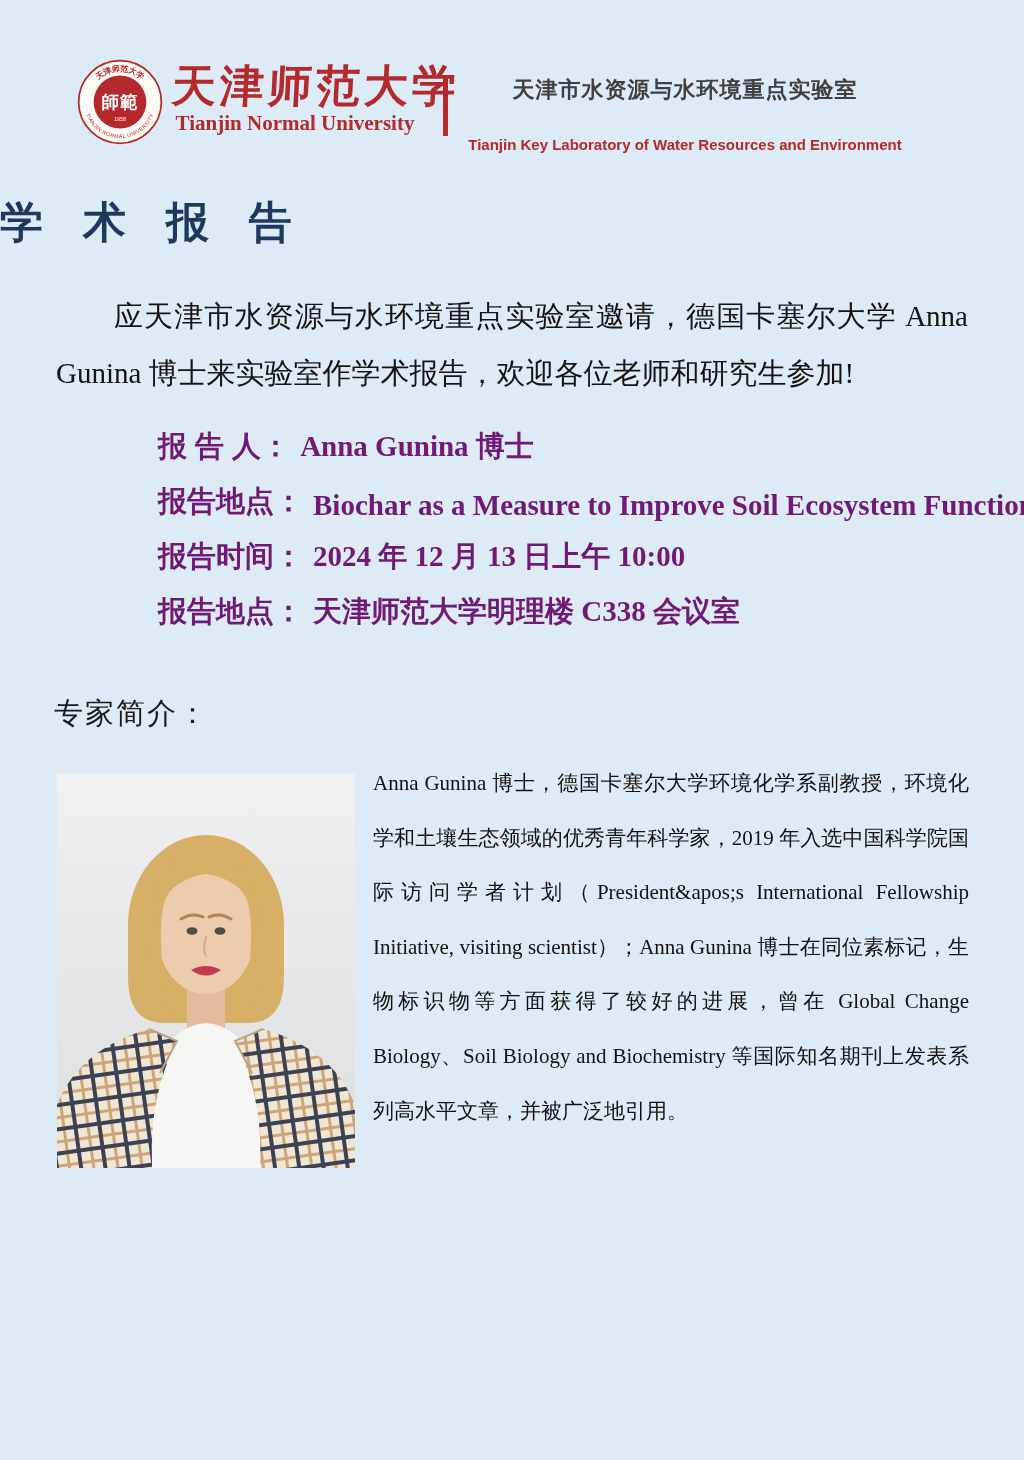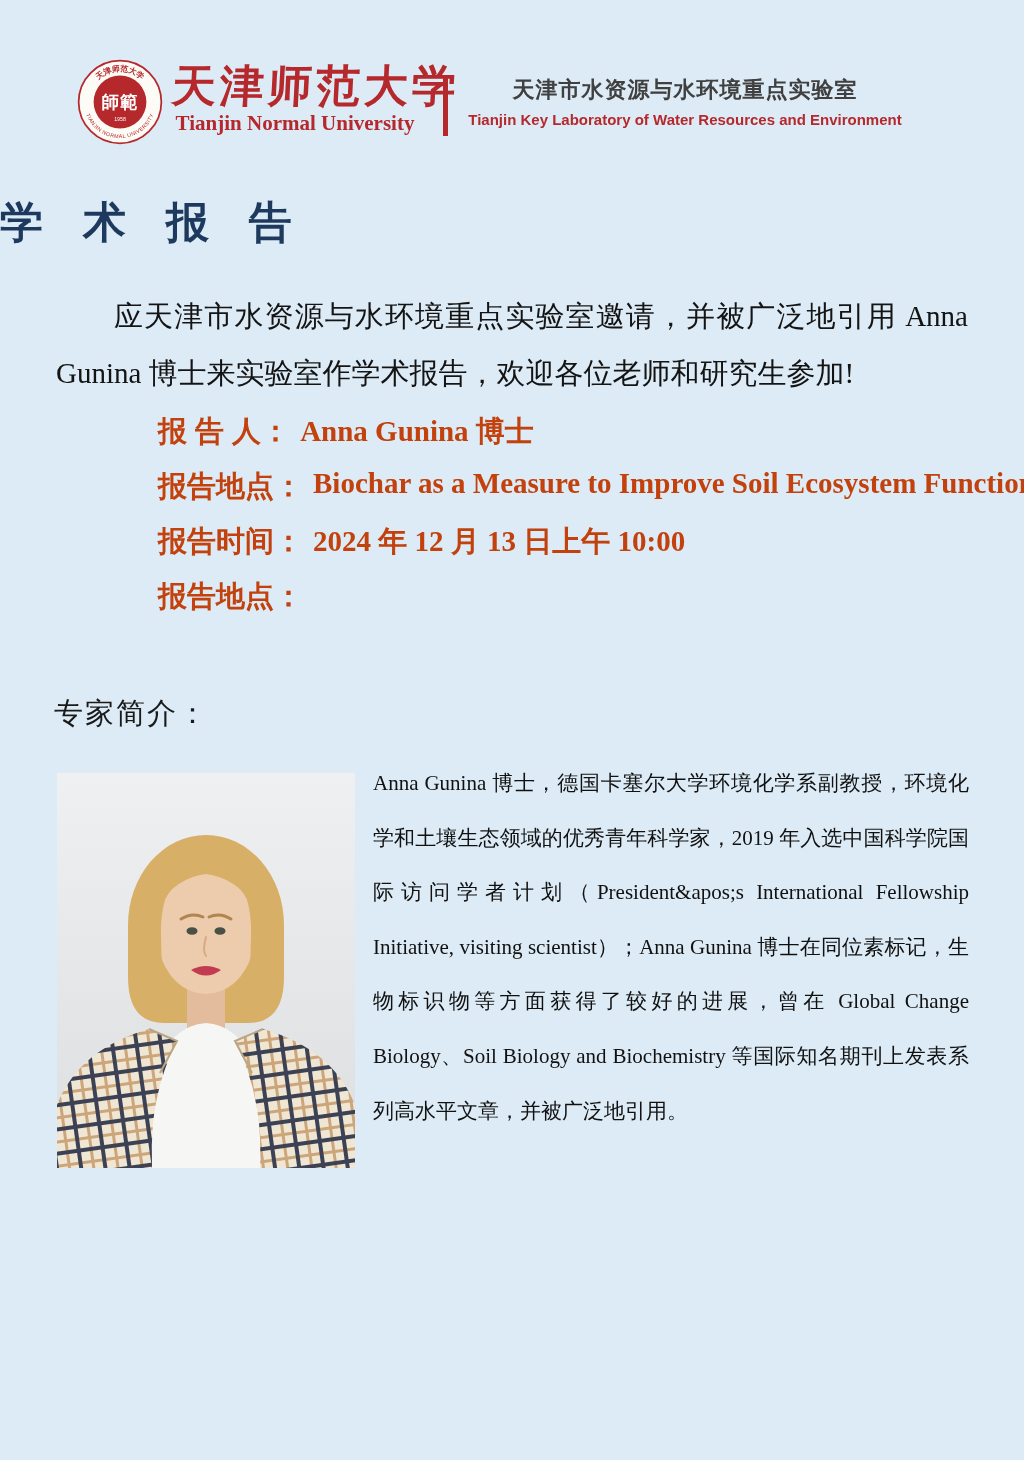--- a/index.html
+++ b/index.html
@@ -35,21 +35,21 @@
   }
   .lab-block { position:absolute; left:460px; top:70px; width:450px; text-align:center; }
   .lab-cn {
     font-family:"Liberation Sans", sans-serif;
     font-size:22px; font-weight:bold; color:#404040;
     letter-spacing:1px; white-space:nowrap; line-height:40px;
   }
   .lab-en {
     font-family:"Liberation Sans", sans-serif;
     font-size:15px; font-weight:bold; color:#b5282c;
-    white-space:nowrap; line-height:20px;
+    white-space:nowrap; line-height:20px;margin-top:25px;
   }
 
   
   .doc-title {
     position:absolute; left:0; top:194px; width:1024px;
     text-align:left;
     font-family:"Liberation Sans", sans-serif;
     font-size:43px; font-weight:bold; color:#1d3a5e;
     letter-spacing:14px;
   }
@@ -57,21 +57,21 @@
   
   .intro {
     position:absolute; left:56px; top:288px; width:912px;
     font-size:29px; line-height:57px;
     text-align:justify; text-indent:2em;
     color:#141414;
   }
 
   
   .details { position:absolute; left:158px; top:412px; width:820px; }
-  .detail-row { height:55px; display:flex; align-items:flex-start; color:#c2410c; }
+  .detail-row { height:55px; display:flex; align-items:flex-end; color:#701a75; }
   .detail-label {
     font-family:"Liberation Sans", sans-serif;
     font-size:29px; font-weight:bold; white-space:pre;
   }
   .detail-value {
     font-family:"Liberation Serif", serif;
     font-size:29px; font-weight:bold; white-space:pre; margin-left:10px;
   }
 
   
@@ -122,37 +122,38 @@
     <div class="header-divider"></div>
 
     <div class="lab-block">
       <div class="lab-cn">天津市水资源与水环境重点实验室</div>
       <div class="lab-en">Tianjin Key Laboratory of Water Resources and Environment</div>
     </div>
   </div>
 
   <div class="doc-title">学 术 报 告</div>
 
-  <p class="intro">应天津市水资源与水环境重点实验室邀请，并被广泛地引用 Anna Gunina 博士来实验室作学术报告，欢迎各位老师和研究生参加!</p>
+  <p class="intro">应天津市水资源与水环境重点实验室邀请，德国卡塞尔大学 Anna Gunina 博士来实验室作学术报告，欢迎各位老师和研究生参加!</p>
 
   <div class="details">
     <div class="detail-row">
       <span class="detail-label">报 告 人：</span>
       <span class="detail-value">Anna Gunina 博士</span>
     </div>
     <div class="detail-row">
       <span class="detail-label">报告地点：</span>
       <span class="detail-value">Biochar as a Measure to Improve Soil Ecosystem Functions</span>
     </div>
     <div class="detail-row">
       <span class="detail-label">报告时间：</span>
       <span class="detail-value">2024 年 12 月 13 日上午 10:00</span>
     </div>
     <div class="detail-row">
       <span class="detail-label">报告地点：</span>
+      <span class="detail-value">天津师范大学明理楼 C338 会议室</span>
     </div>
   </div>
 
   <div class="section-label">专家简介：</div>
 
   <svg class="photo" viewBox="0 0 298 395">
     <defs>
       <linearGradient id="bgGrad" x1="0" y1="0" x2="0" y2="1">
         <stop offset="0" stop-color="#eef0f1"></stop>
         <stop offset="1" stop-color="#dcdee0"></stop>

